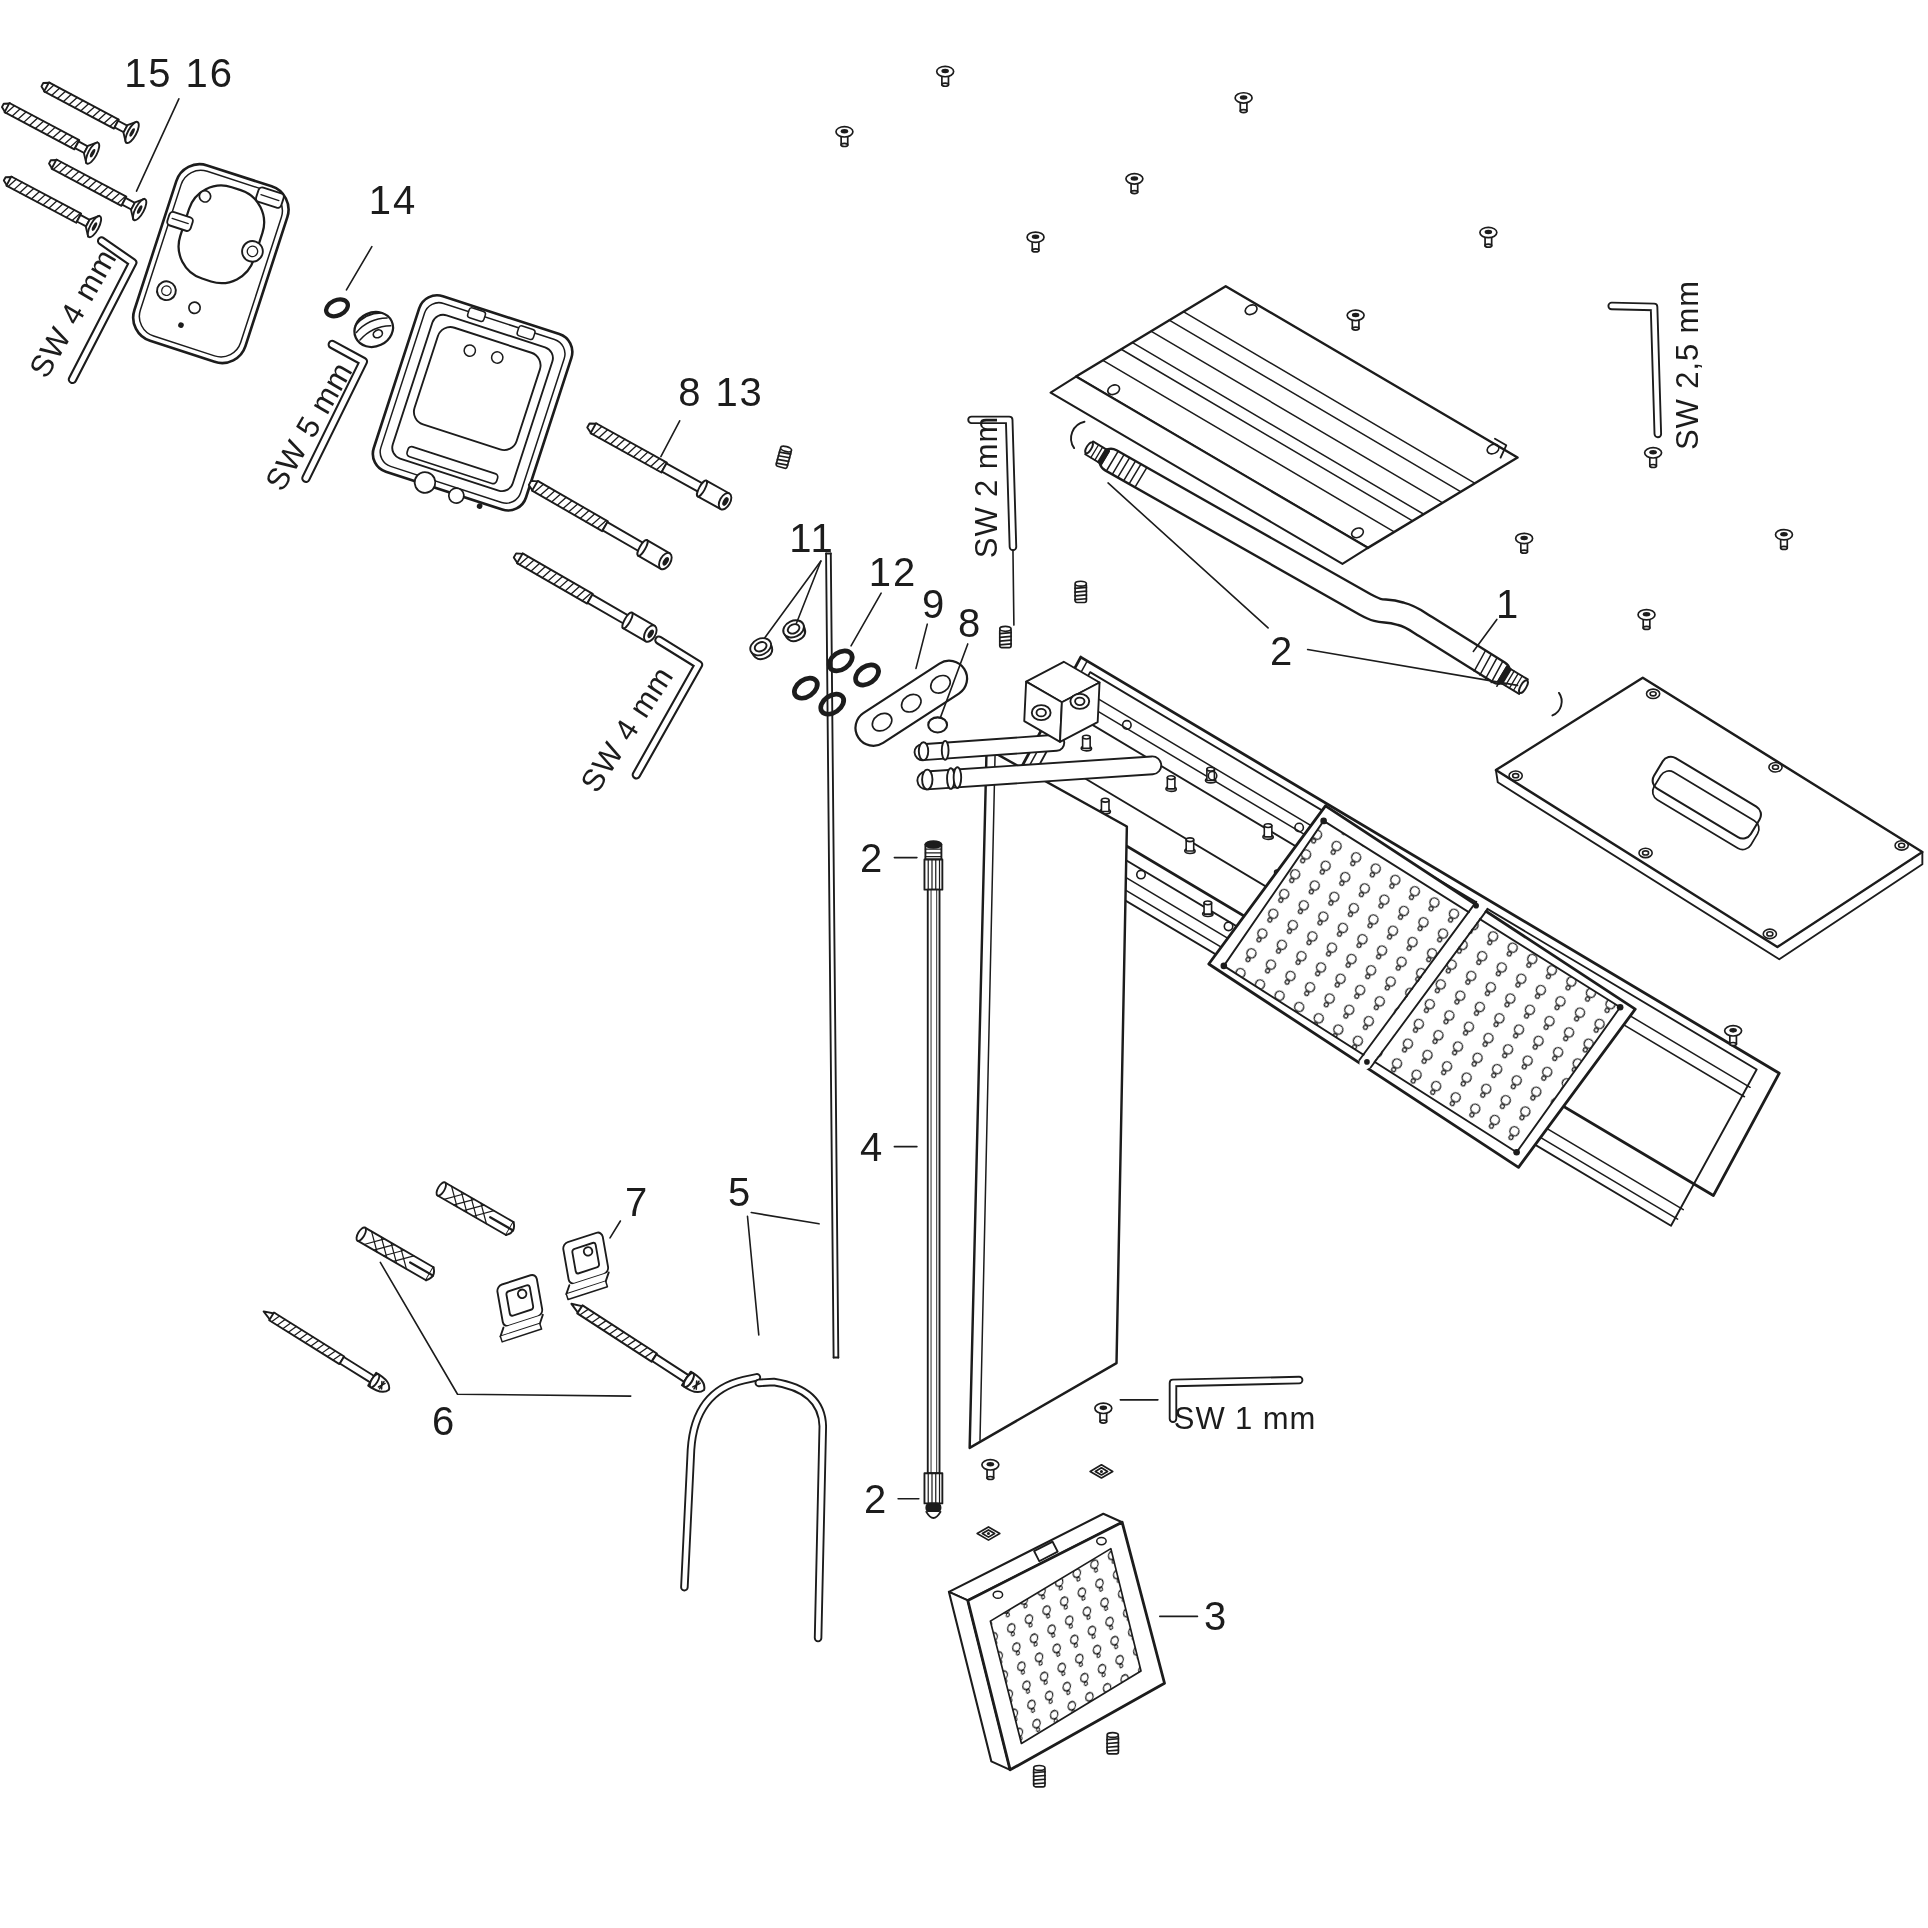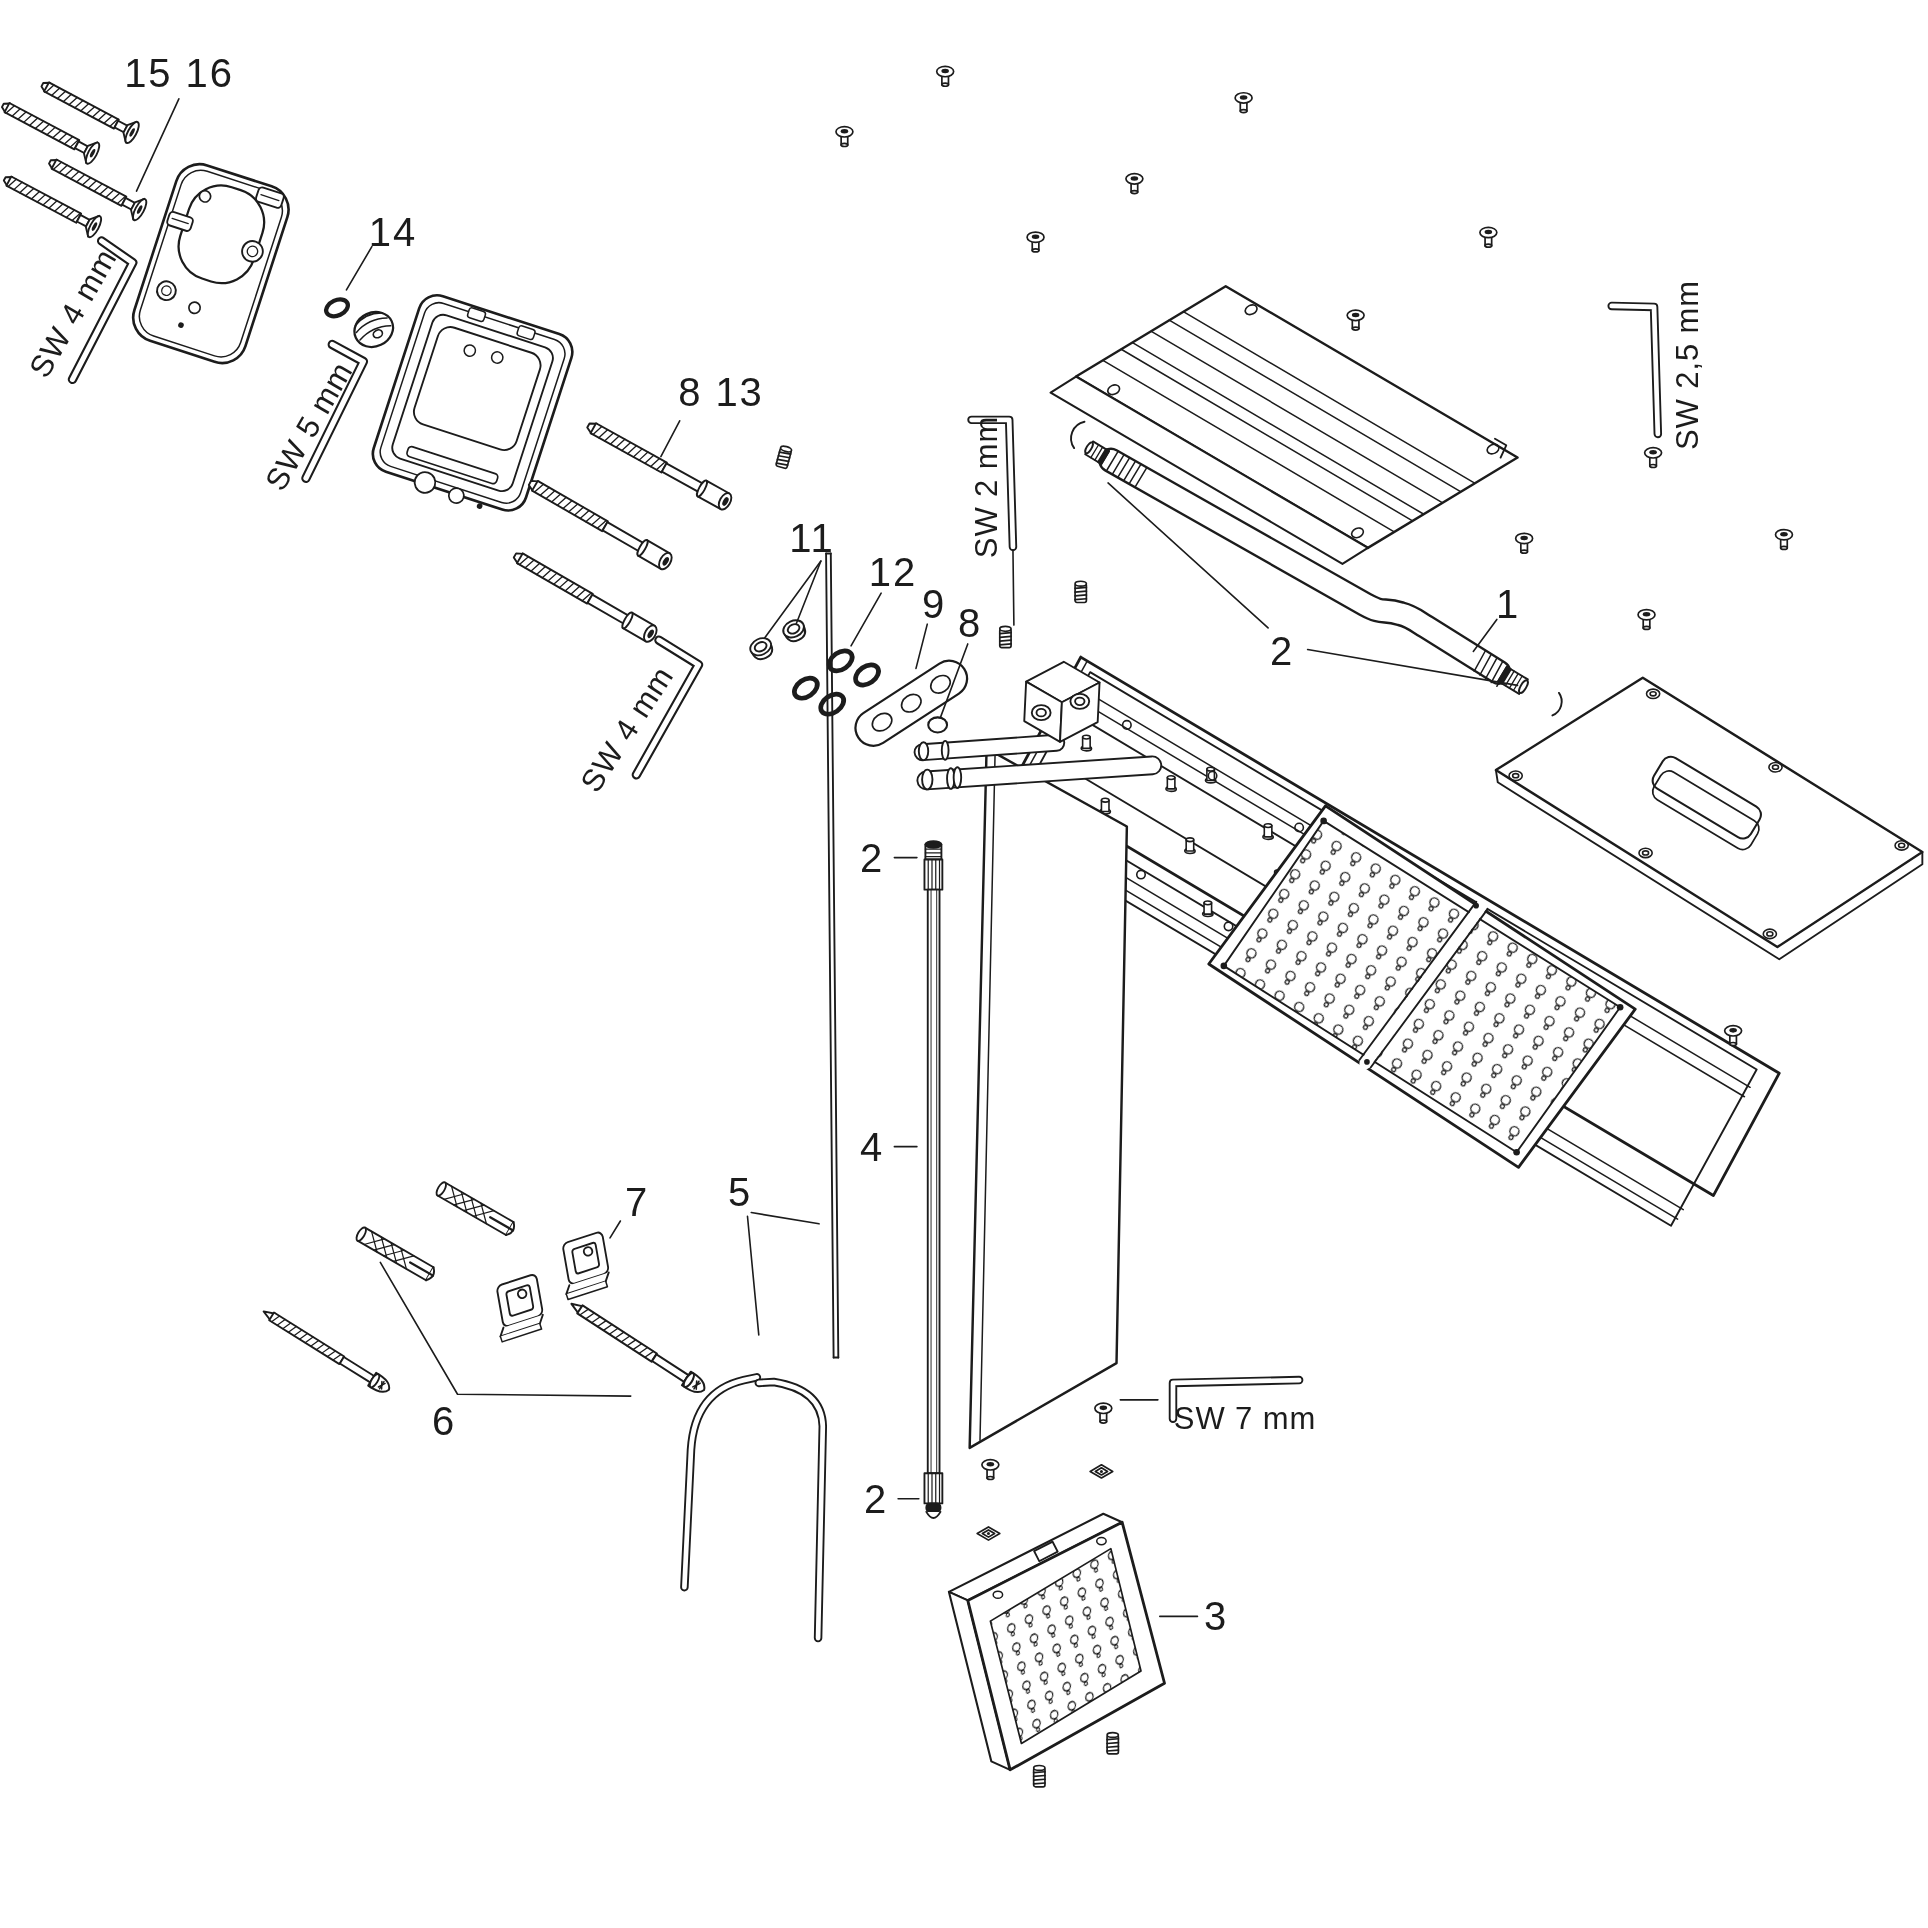--- a/index.html
+++ b/index.html
@@ -548,37 +548,37 @@
   <line x1="794" y1="1292" x2="806" y2="1418"></line>
   <line x1="954" y1="1592" x2="976" y2="1592"></line>
   <polyline points="404,1341 486,1481 670,1483"></polyline>
   <line x1="659" y1="1297" x2="648" y2="1315"></line>
   <line x1="1190" y1="1487" x2="1230" y2="1487"></line>
   <line x1="1232" y1="1717" x2="1272" y2="1717"></line>
 </g>
 </svg>
 
 <div class="lbl" style="left:179px;top:73px">15 16</div>
-<div class="lbl" style="left:393px;top:232px">14</div>
+<div class="lbl" style="left:393px;top:200px">14</div>
 <div class="lbl" style="left:721px;top:392px">8 13</div>
 <div class="lbl" style="left:812px;top:538px">11</div>
 <div class="lbl" style="left:893px;top:572px">12</div>
 <div class="lbl" style="left:934px;top:604px">9</div>
 <div class="lbl" style="left:970px;top:623px">8</div>
 <div class="lbl" style="left:1508px;top:604px">1</div>
 <div class="lbl" style="left:1282px;top:651px">2</div>
 <div class="lbl" style="left:872px;top:858px">2</div>
 <div class="lbl" style="left:872px;top:1147px">4</div>
 <div class="lbl" style="left:740px;top:1192px">5</div>
 <div class="lbl" style="left:876px;top:1499px">2</div>
 <div class="lbl" style="left:444px;top:1421px">6</div>
 <div class="lbl" style="left:637px;top:1202px">7</div>
 <div class="lbl" style="left:1216px;top:1616px">3</div>
 
 <div class="lbl tool r-60" style="left:73px;top:313px">SW 4 mm</div>
 <div class="lbl tool r-60" style="left:309px;top:426px">SW 5 mm</div>
 <div class="lbl tool r-57" style="left:627px;top:729px">SW 4 mm</div>
 <div class="lbl tool r-90" style="left:986px;top:487px">SW 2 mm</div>
 <div class="lbl tool r-90" style="left:1687px;top:365px">SW 2,5 mm</div>
-<div class="lbl tool" style="left:1245px;top:1418px">SW 7 mm</div>
+<div class="lbl tool" style="left:1245px;top:1418px">SW 1 mm</div>
 
 </div>
 
 
 </body></html>

